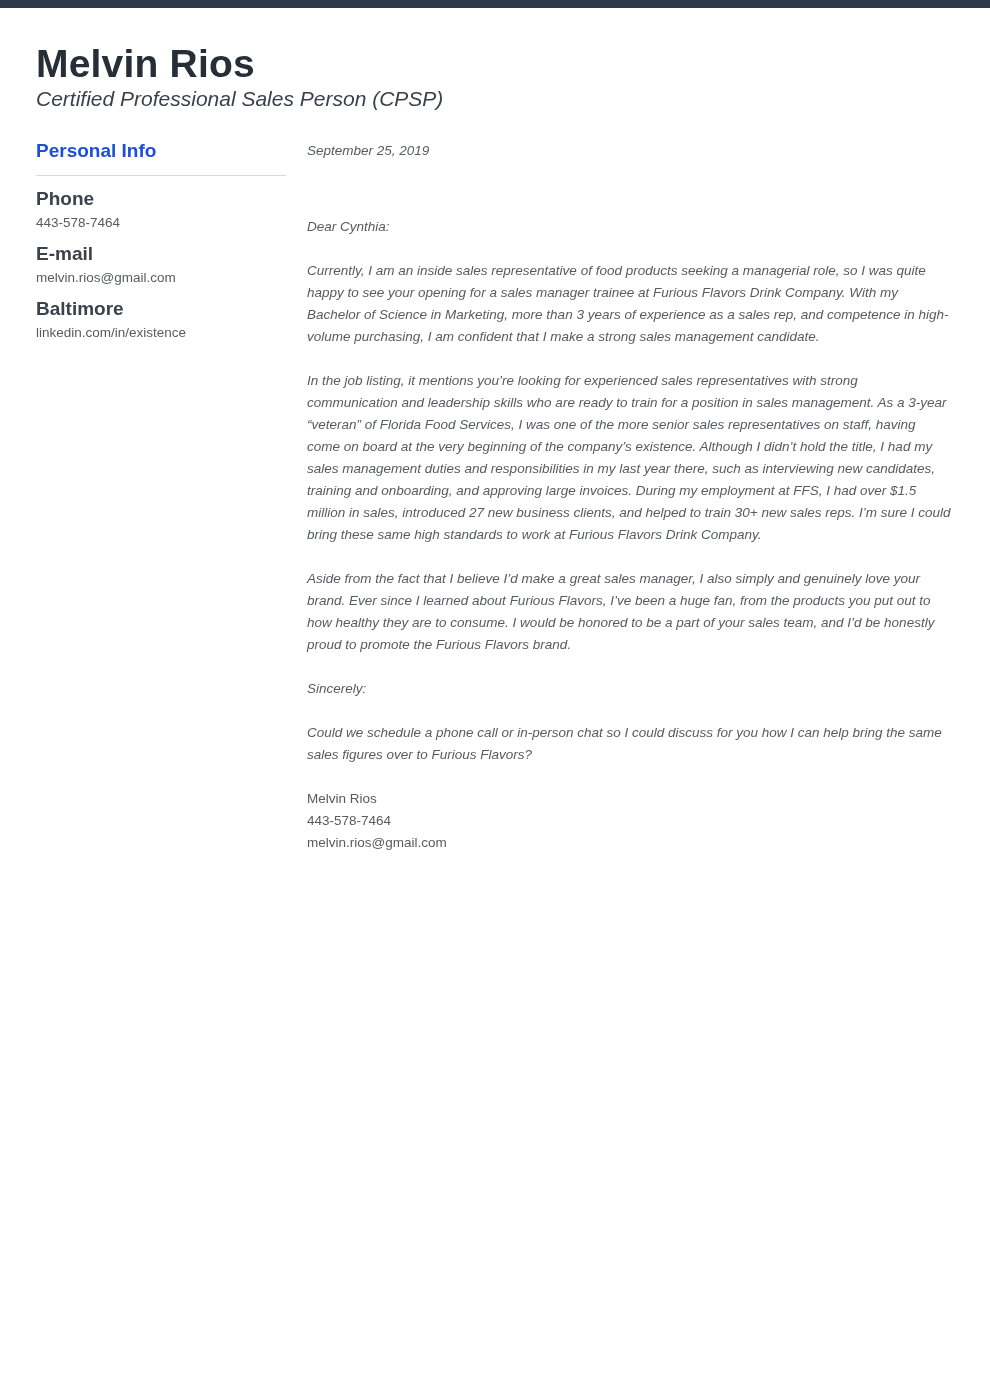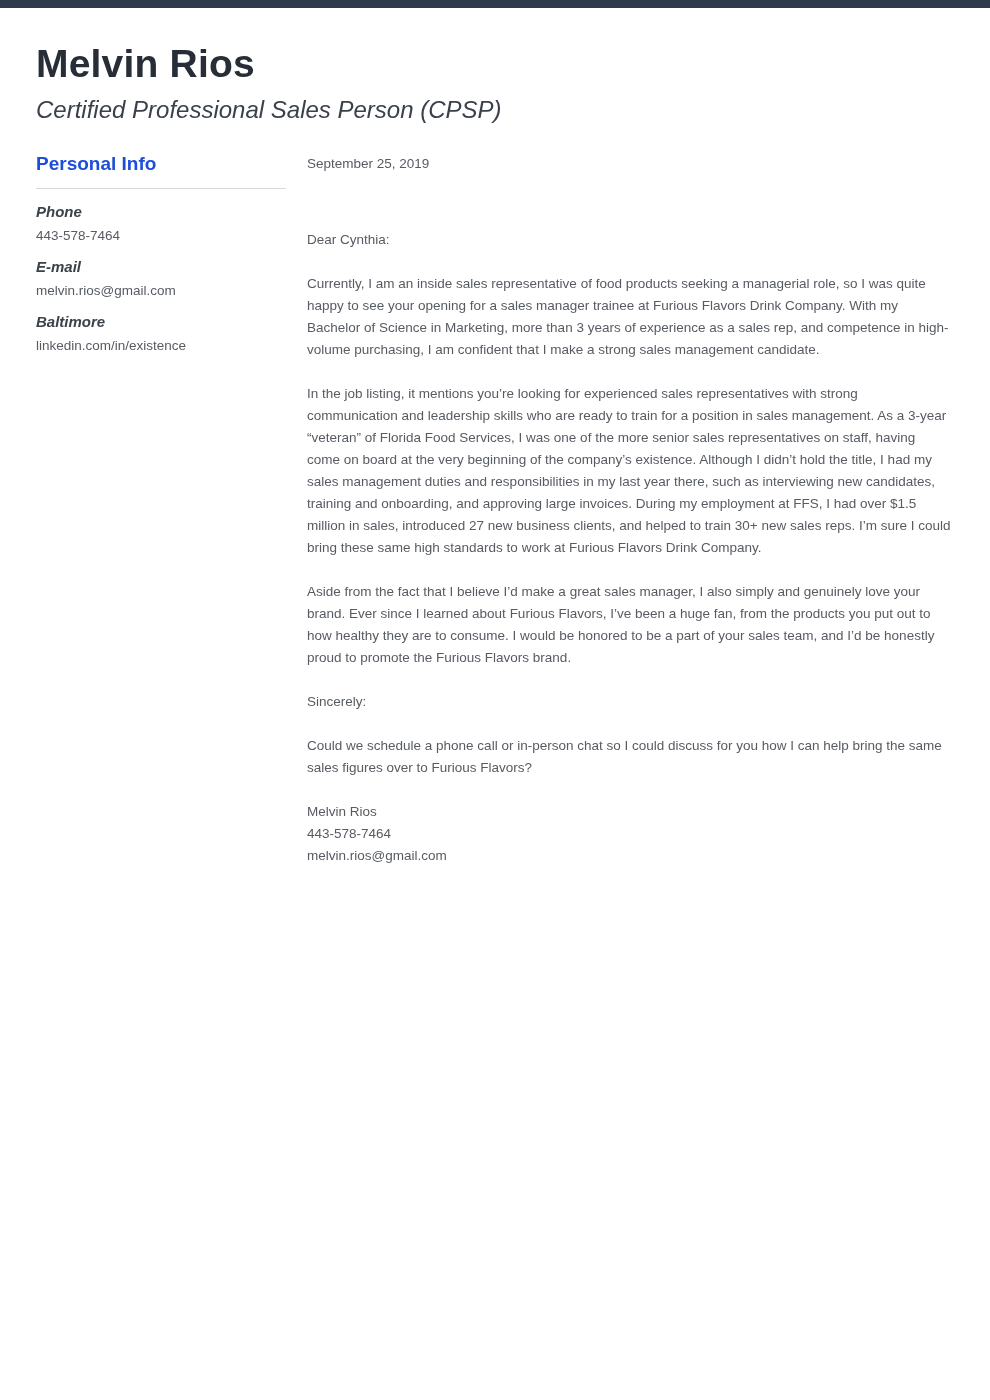--- a/index.html
+++ b/index.html
@@ -22,22 +22,22 @@
   }
   h1.name {
     margin: 0;
     font-size: 39px;
     line-height: 1.0;
     font-weight: bold;
     color: #272e38;
     letter-spacing: 0.2px;
   }
   .subtitle {
-    margin-top: 14px;
-    font-size: 24px;
+    margin-top: 4px;
+    font-size: 21px;
     line-height: 1.1;
     font-style: italic;
     color: #3a414b;
   }
   .columns {
     display: flex;
     margin-top: 30px;
     align-items: flex-start;
   }
   .sidebar {
@@ -47,40 +47,39 @@
   .sidebar h2 {
     margin: 0;
     font-size: 19px;
     font-weight: bold;
     color: #1d4ed8;
     padding-bottom: 13px;
     border-bottom: 1px solid #d8d8d8;
   }
   .field { margin-top: 15px; }
   .field .label {
-    font-size: 15px;
+    font-size: 19px;
     font-weight: bold;
     color: #3c424a;
     line-height: 16px;
-    font-style: italic;
   }
   .field .value {
     margin-top: 8px;
     font-size: 13.5px;
     color: #575b62;
     line-height: 16px;
   }
   .letter {
     flex: 1;
     padding-left: 21px;
     font-size: 13.5px;
     line-height: 22px;
     color: #575b62;
   }
-  .letter p { margin: 0 0 22px 0; }
+  .letter p { margin: 0 0 22px 0; font-style: italic; }
   .letter p.date-line { margin-bottom: 54px; }
   .recipient { margin-bottom: 54px; }
   .recipient div, .signature div { line-height: 22px; }
 </style>
 </head>
 <body>
 
 <div class="top-bar"></div>
 
 <div class="page">

